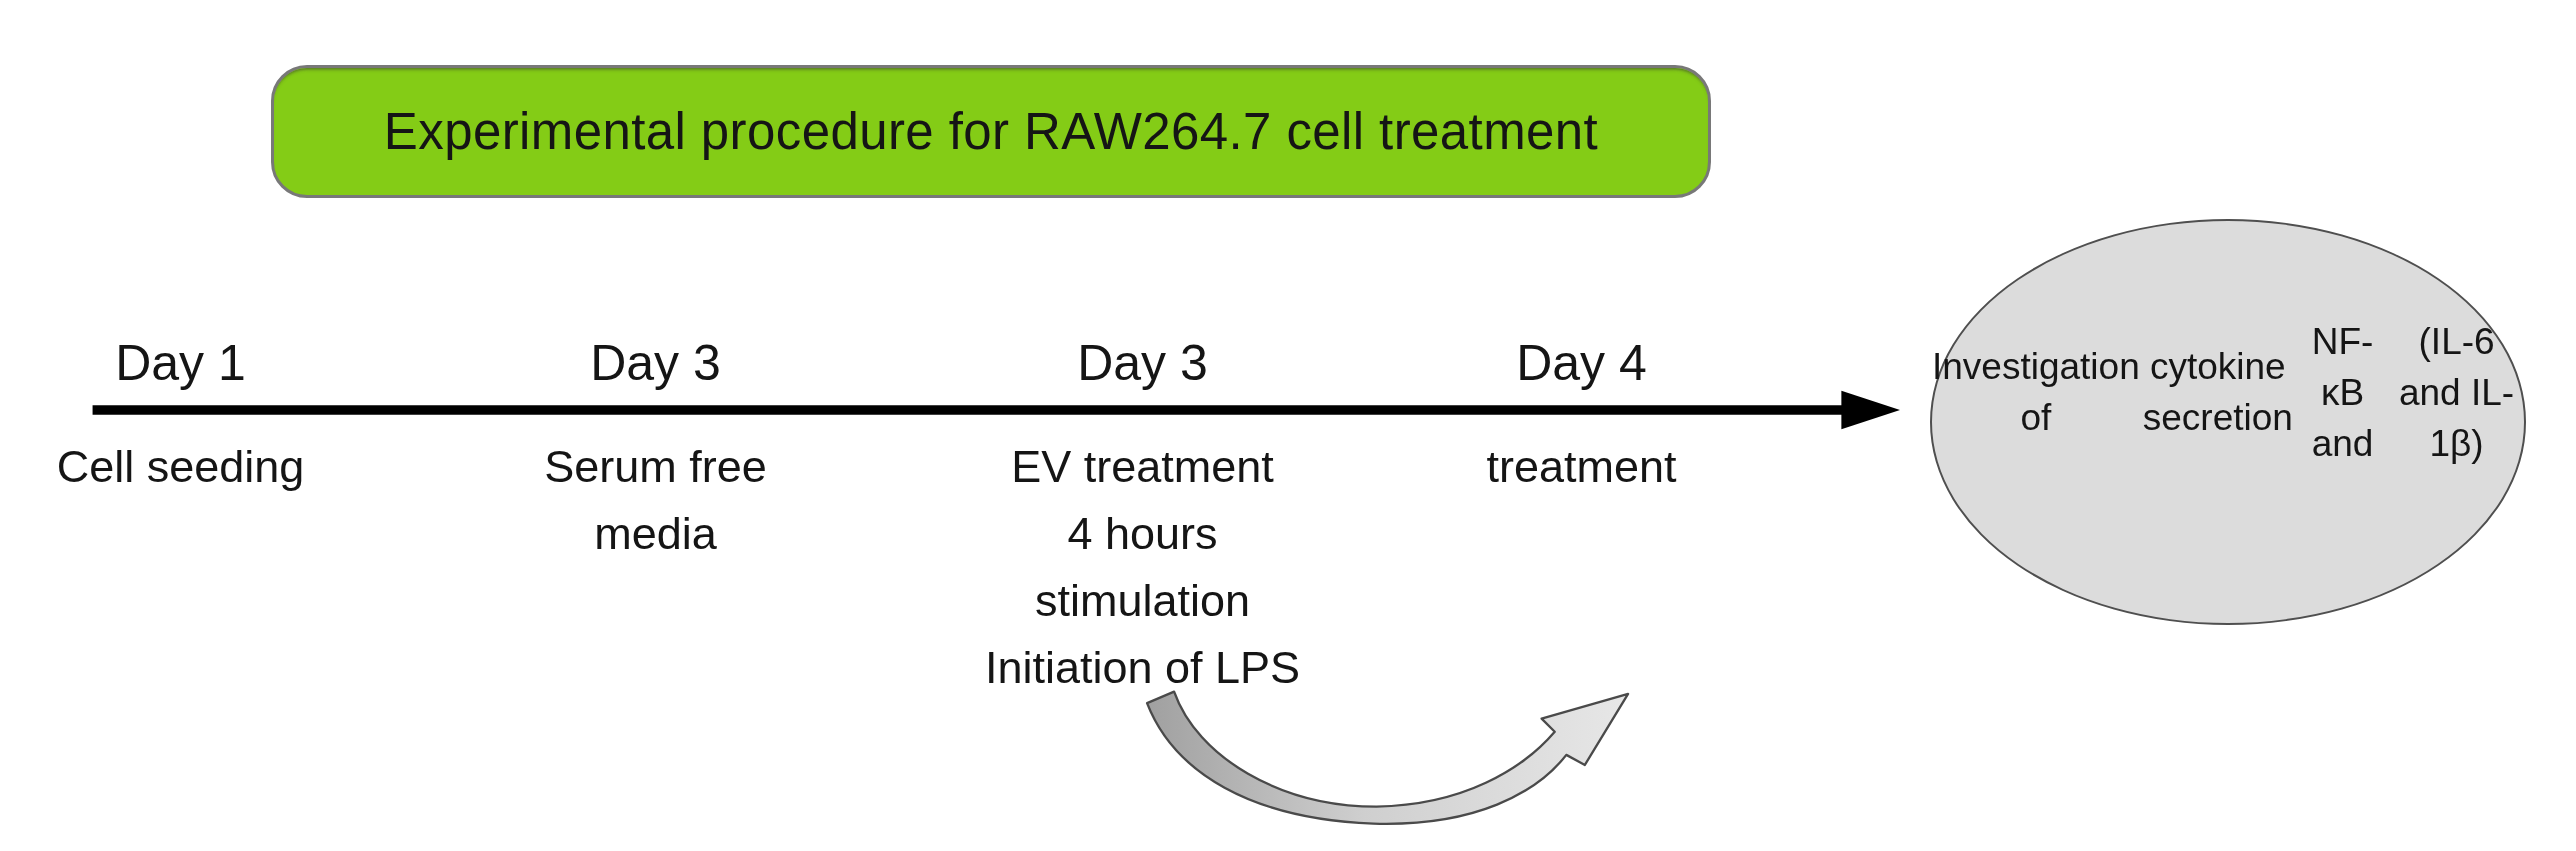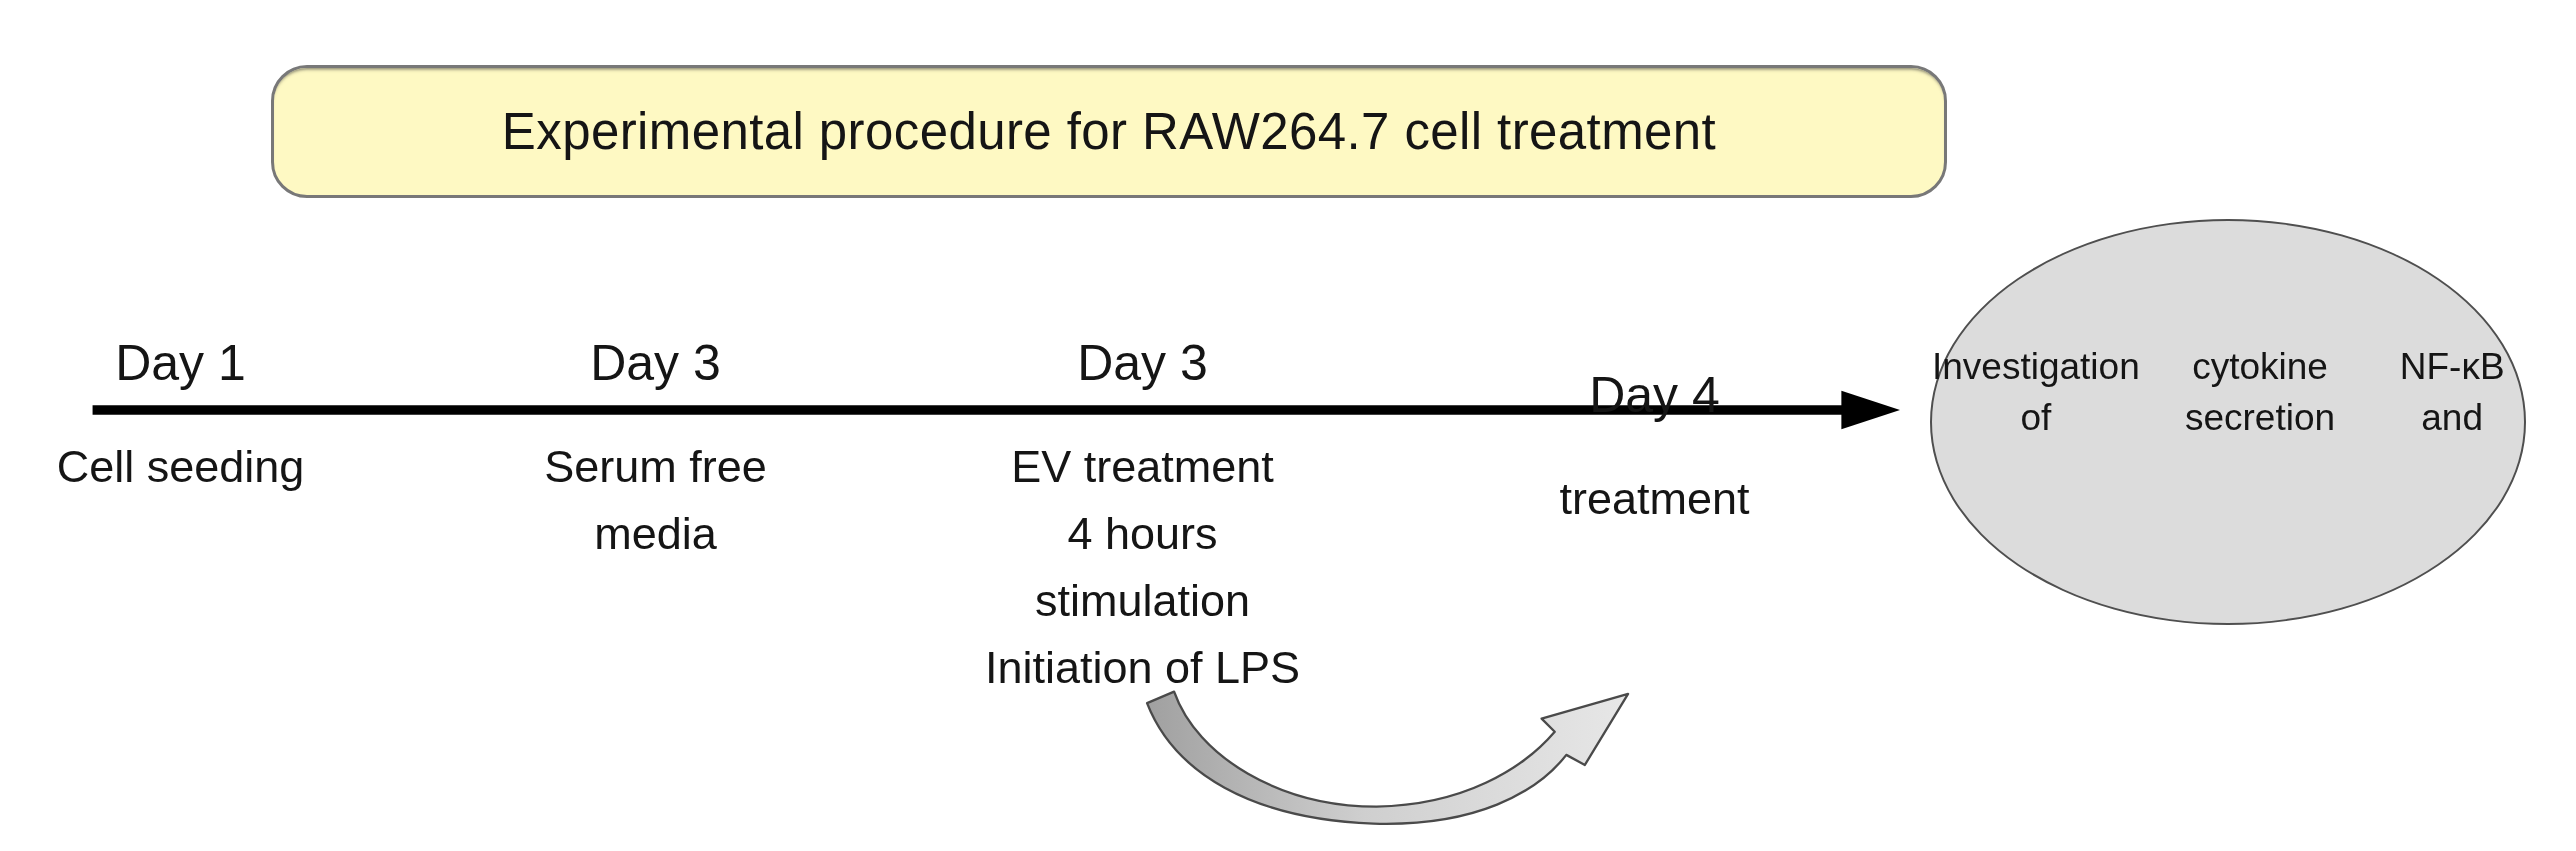--- a/index.html
+++ b/index.html
@@ -10,22 +10,22 @@
     background: #ffffff;
     font-family: "Liberation Sans", sans-serif;
     color: #151515;
     overflow: hidden;
   }
 
   
   .title-box {
     position: absolute;
     left: 271px; top: 65px;
-    width: 1676px; height: 133px;
-    background: #fef9c3;
+    width: 1440px; height: 133px;
+    background: #84cc16;
     border: 3.1px solid #787878;
     border-radius: 36px;
     box-shadow: inset 0 3.9px 3.1px -2.3px rgba(50,50,50,0.55);
     display: flex;
     align-items: center;
     justify-content: center;
     box-sizing: border-box;
   }
   .title-box span {
     font-size: 51px;
@@ -55,21 +55,21 @@
   .day-notes {
     margin-top: 40px;
     font-size: 45px;
     line-height: 67px;
   }
   .note-line { white-space: nowrap; }
 
   .col-1 { left: -75px; }
   .col-2 { left: 400px; }
   .col-3 { left: 887px; text-align: center; }
-  .col-4 { left: 1399px; margin-top: 32px; }
+  .col-4 { left: 1326px; }
 
   
   .outcome-ellipse {
     position: absolute;
     left: 1930px; top: 219px;
     width: 596px; height: 406px;
     background: #dcdcdc;
     border: 2.3px solid #4f4f4f;
     border-radius: 50%;
     display: flex;
@@ -132,20 +132,21 @@
     <div class="day-label">Day 4</div>
     <div class="day-notes">
       <div class="note-line">treatment</div>
     </div>
   </div>
 
   <div class="outcome-ellipse">
     <div>Investigation of</div>
     <div>cytokine secretion</div>
     <div>NF-κB and</div>
+    <div>(IL-6 and IL-1β)</div>
   </div>
 
   <svg class="curved-arrow-svg" viewBox="0 0 700 215" xmlns="http://www.w3.org/2000/svg">
     <defs>
       <linearGradient id="swooshGrad" x1="0" y1="0" x2="1" y2="0">
         <stop offset="0" stop-color="#a0a0a0"></stop>
         <stop offset="0.45" stop-color="#cfcfcf"></stop>
         <stop offset="1" stop-color="#e7e7e7"></stop>
       </linearGradient>
     </defs>

